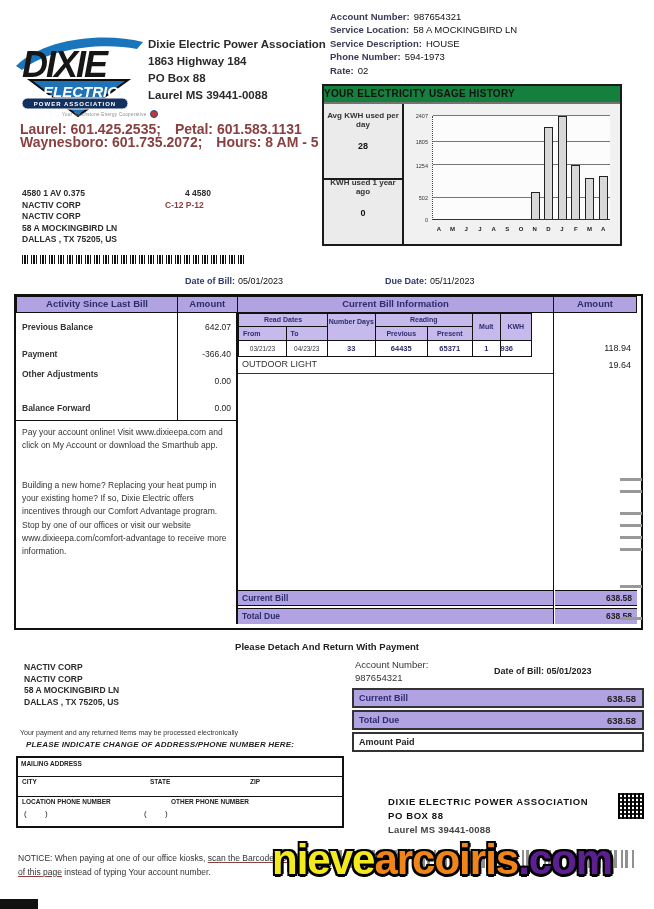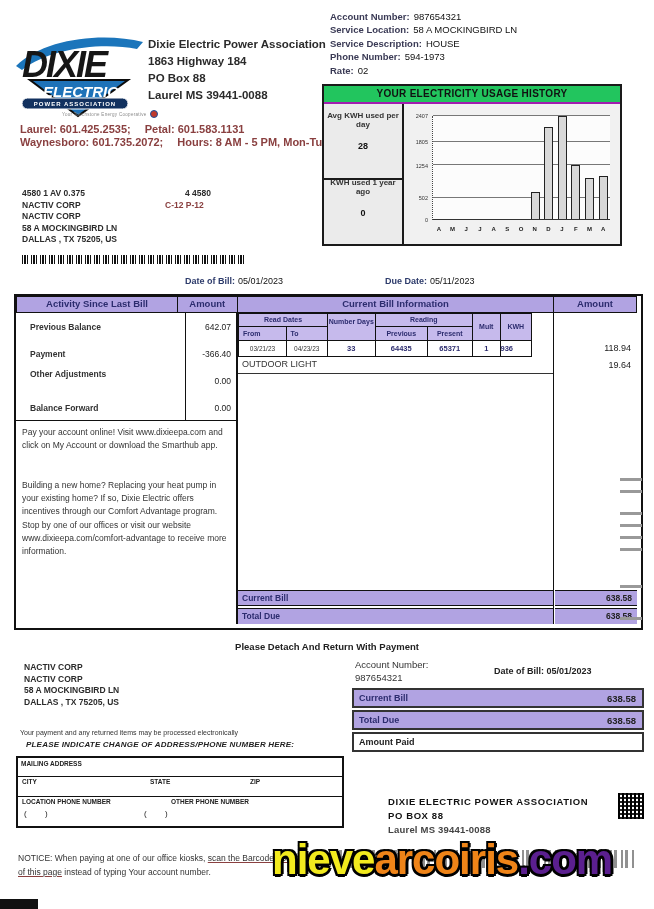--- a/index.html
+++ b/index.html
@@ -2,31 +2,31 @@
 <html><head>
 <meta charset="utf-8">
 <style>
   html,body{margin:0;padding:0;background:#888;}
   .page{position:relative;width:654px;height:909px;background:#ffffff;overflow:hidden;
         font-family:"Liberation Sans",sans-serif;color:#222;}
   .abs{position:absolute;}
 
   
   .company{left:148px;top:36px;font-size:11.5px;font-weight:700;color:#2b2b2b;line-height:17px;}
-  .phones{left:20px;top:123px;font-size:11px;font-weight:700;color:#8a4040;line-height:13px;}
+  .phones{left:20px;top:123px;font-size:14px;font-weight:700;color:#8a4040;line-height:13px;}
   .phones span{margin-right:14px;}
   .acct-info{left:330px;top:10px;font-size:9.5px;line-height:13.4px;color:#111;}
   .acct-info .lbl{color:#3a3a55;font-weight:600;margin-right:4px;}
   .tagline{left:62px;top:112px;font-size:4.5px;color:#8a8a8a;letter-spacing:.3px;}
   .tagdot{left:150px;top:110px;width:6px;height:6px;border-radius:50%;background:#c0392b;border:1px solid #1b4f9c;}
 
   
   .usage{left:322px;top:84px;width:296px;height:158px;border:2px solid #1a1a1a;background:#f1f1f1;}
-  .usage-title{position:absolute;left:0;top:0;right:0;height:16px;line-height:16px;background:#22c55e;
-      border-bottom:2px solid #a21caf;text-align:center;font-size:10px;font-weight:700;color:#111;letter-spacing:.3px;}
+  .usage-title{position:absolute;left:0;top:0;right:0;height:16px;line-height:16px;background:#15803d;
+      border-bottom:2px solid #737373;font-size:10px;font-weight:700;color:#111;letter-spacing:.3px;}
   .usage-left{position:absolute;left:0;top:18px;bottom:0;width:78px;border-right:2px solid #1a1a1a;background:#ebebeb;}
   .ucell{position:absolute;left:0;right:0;text-align:center;font-size:8px;font-weight:700;color:#333;padding-top:7px;}
   .ucell .uval{margin-top:12px;font-size:9px;color:#111;}
   .ucell.top{top:0;height:48%;border-bottom:2px solid #1a1a1a;}
   .ucell.bot{top:48%;bottom:0;}
   .chartbox{position:absolute;left:80px;top:18px;right:0;bottom:0;}
   .ylabels{position:absolute;left:0;top:12px;width:26px;bottom:24px;}
   .ytick{position:absolute;right:2px;font-size:5.5px;color:#333;transform:translateY(3px);}
   .plot{position:absolute;left:28px;top:12px;right:10px;bottom:24px;background:#fcfcfc;
         border-left:1px dotted #444;border-bottom:1px solid #333;display:flex;align-items:flex-end;}
@@ -235,21 +235,21 @@
     </span>
   </div>
 
   <div class="abs mtable">
 
     <div class="cell lav hdr-txt bordered" style="left:0;top:0;width:162px;height:17px;line-height:14px;">Activity Since Last Bill</div>
     <div class="cell lav hdr-txt bordered" style="left:160.5px;top:0;width:61.5px;height:17px;line-height:14px;">Amount</div>
     <div class="cell lav hdr-txt bordered" style="left:220.5px;top:0;width:318px;height:17px;line-height:14px;">Current Bill Information</div>
     <div class="cell lav hdr-txt bordered" style="left:537px;top:0;width:84px;height:17px;line-height:14px;">Amount</div>
 
-    <div class="cell" style="left:0;top:17px;width:162px;height:107px;border-right:1.5px solid #111;margin-left:8px;">
+    <div class="cell" style="left:0;top:17px;width:162px;height:107px;border-right:1.5px solid #111;">
       <div class="rowlabel" style="position:absolute;left:6px;top:9px;">Previous Balance</div>
       <div class="rowlabel" style="position:absolute;left:6px;top:36px;">Payment</div>
       <div class="rowlabel" style="position:absolute;left:6px;top:56px;">Other Adjustments</div>
       <div class="rowlabel" style="position:absolute;left:6px;top:90px;">Balance Forward</div>
     </div>
     <div class="cell" style="left:162px;top:17px;width:60px;height:107px;border-right:2px solid #111;">
       <div class="rowamt" style="position:absolute;right:5px;top:9px;">642.07</div>
       <div class="rowamt" style="position:absolute;right:5px;top:36px;">-366.40</div>
       <div class="rowamt" style="position:absolute;right:5px;top:63px;">0.00</div>
       <div class="rowamt" style="position:absolute;right:5px;top:90px;">0.00</div>

